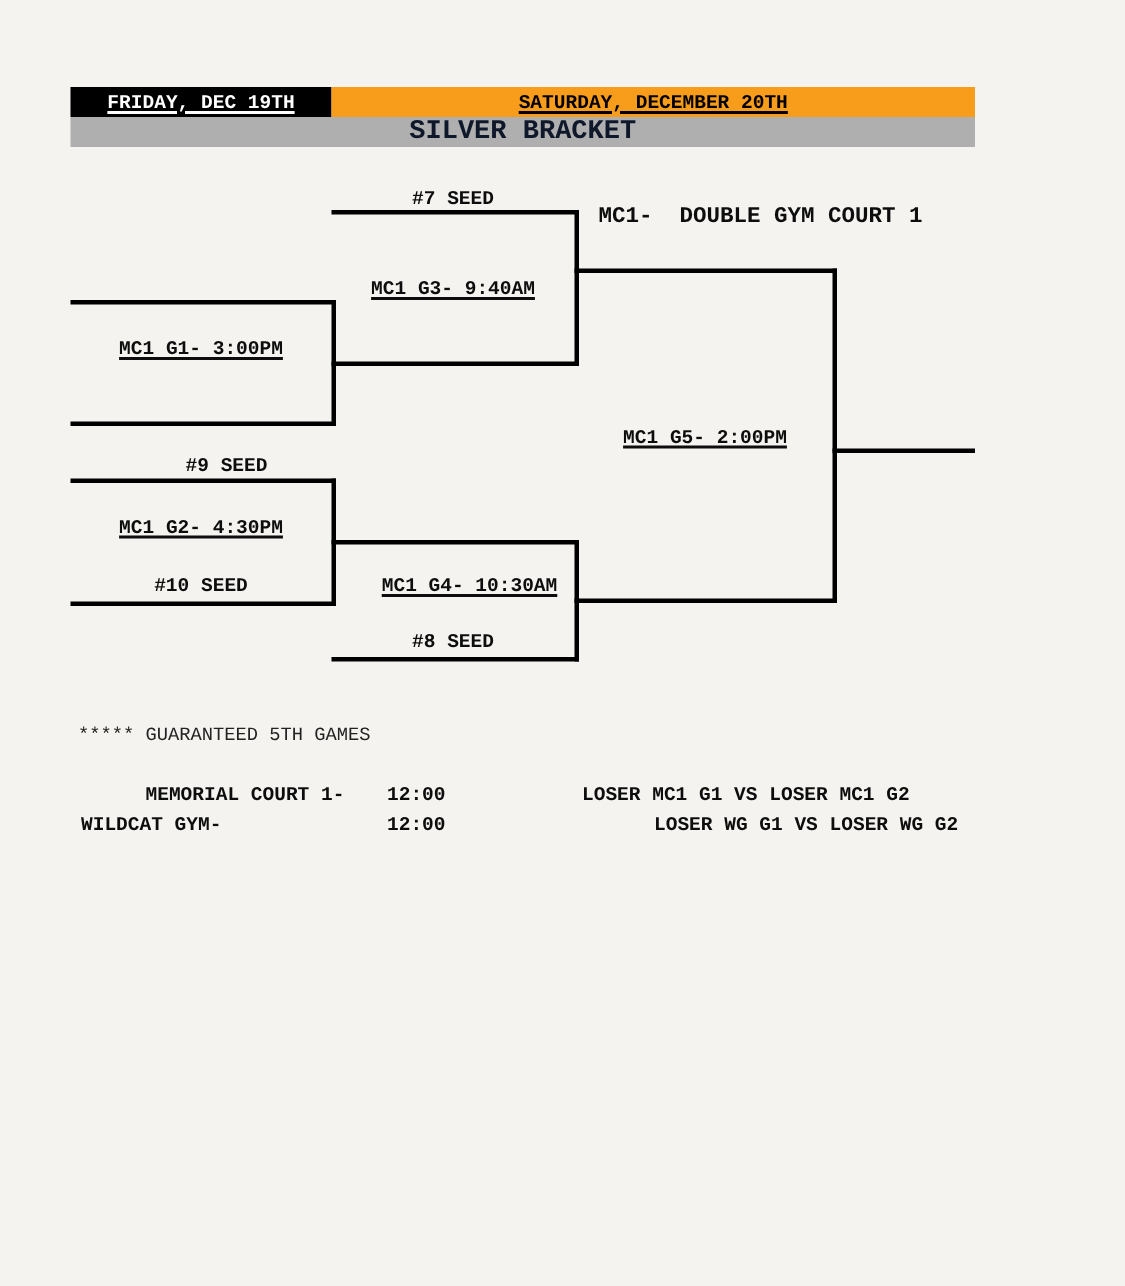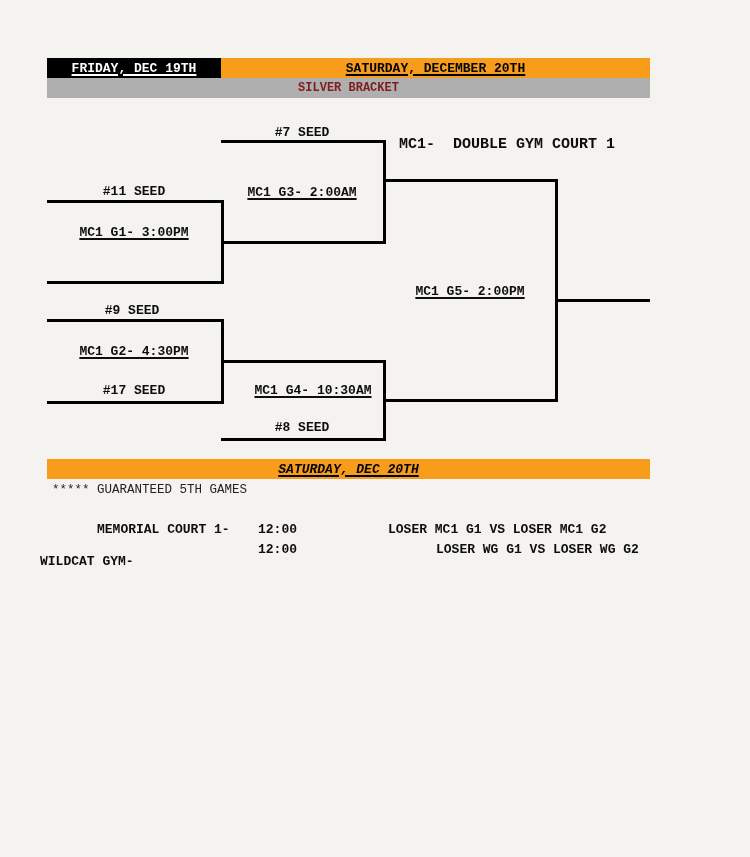--- a/index.html
+++ b/index.html
@@ -14,21 +14,21 @@
     background:var(--bg);
     font-family:"Liberation Mono","DejaVu Sans Mono",monospace;
     font-weight:bold;color:var(--ink);
   }
   .bar{
     position:absolute;height:20px;display:flex;align-items:center;justify-content:center;
     font-size:13px;letter-spacing:0;white-space:pre;
   }
   .bar-black{background:#000;color:#fff;}
   .bar-orange{background:var(--orange);color:#000;text-align:right;}
-  .bar-gray{background:var(--graybar);color:#7f1d1d;font-size:12px;}
+  .bar-gray{background:var(--graybar);color:#0f172a;font-size:18px;}
   .ul{text-decoration:underline;text-decoration-thickness:1.5px;text-underline-offset:2px;}
   .italic{font-style:italic;}
   .txt{
     position:absolute;font-size:13px;line-height:15px;white-space:pre;
   }
   .center{text-align:center;}
   .hline,.vline{position:absolute;background:#000;}
   .hline{height:3px;}
   .vline{width:3px;}
   .court{
@@ -45,28 +45,27 @@
 <body>
 
 <div class="page">
 
   <div class="bar bar-black ul" style="left:47px;top:58px;width:174px;">FRIDAY, DEC 19TH</div>
   <div class="bar bar-orange ul" style="left:221px;top:58px;width:429px;">SATURDAY, DECEMBER 20TH</div>
   <div class="bar bar-gray" style="left:47px;top:78px;width:603px;">SILVER BRACKET</div>
   <div class="court" style="left:399px;top:104px;margin-top:32px;">MC1-  DOUBLE GYM COURT 1</div>
 
   <div class="txt center" style="left:221px;top:125px;width:162px;">#7 SEED</div>
-  <div class="txt center ul" style="left:221px;top:185px;width:162px;">MC1 G3- 2:00AM</div>
+  <div class="txt center ul" style="left:221px;top:185px;width:162px;">MC1 G3- 9:40AM</div>
 
-  <div class="txt center" style="left:47px;top:184px;width:174px;">#11 SEED</div>
   <div class="txt center ul" style="left:47px;top:225px;width:174px;">MC1 G1- 3:00PM</div>
 
-  <div class="txt center" style="left:45px;top:303px;width:174px;">#9 SEED</div>
+  <div class="txt center" style="left:64px;top:303px;width:174px;">#9 SEED</div>
   <div class="txt center ul" style="left:47px;top:344px;width:174px;">MC1 G2- 4:30PM</div>
-  <div class="txt center" style="left:47px;top:383px;width:174px;">#17 SEED</div>
+  <div class="txt center" style="left:47px;top:383px;width:174px;">#10 SEED</div>
 
   <div class="txt center ul" style="left:221px;top:383px;width:184px;">MC1 G4- 10:30AM</div>
   <div class="txt center" style="left:221px;top:420px;width:162px;">#8 SEED</div>
 
   <div class="txt center ul" style="left:400px;top:284px;width:140px;">MC1 G5- 2:00PM</div>
 
   <div class="hline" style="left:47px;top:200px;width:177px;"></div>
   <div class="hline" style="left:47px;top:281px;width:177px;"></div>
   <div class="vline" style="left:221px;top:200px;height:84px;"></div>
   <div class="hline" style="left:221px;top:241px;width:165px;"></div>
@@ -80,27 +79,26 @@
   <div class="vline" style="left:221px;top:319px;height:85px;"></div>
   <div class="hline" style="left:221px;top:360px;width:165px;"></div>
 
   <div class="hline" style="left:221px;top:438px;width:165px;"></div>
   <div class="vline" style="left:383px;top:360px;height:81px;"></div>
   <div class="hline" style="left:383px;top:399px;width:175px;"></div>
 
   <div class="vline" style="left:555px;top:179px;height:223px;"></div>
   <div class="hline" style="left:555px;top:299px;width:95px;"></div>
 
-  <div class="bar bar-orange ul italic" style="left:47px;top:459px;width:603px;">SATURDAY, DEC 20TH</div>
   <div class="note" style="left:52px;top:483px;">***** GUARANTEED 5TH GAMES</div>
 
   <div>
     <div class="cell" style="left:53px;top:522px;margin-left:44px;">MEMORIAL COURT 1-</div>
     <div class="cell" style="left:258px;top:522px;">12:00</div>
     <div class="cell" style="left:388px;top:522px;">LOSER MC1 G1 VS LOSER MC1 G2</div>
   </div>
   <div>
-    <div class="cell" style="left:40px;top:542px;margin-top:12px;">WILDCAT GYM-</div>
+    <div class="cell" style="left:54px;top:542px;">WILDCAT GYM-</div>
     <div class="cell" style="left:258px;top:542px;">12:00</div>
     <div class="cell" style="left:388px;top:542px;margin-left:48px;">LOSER WG G1 VS LOSER WG G2</div>
   </div>
 
 </div>
 
 </body></html>

